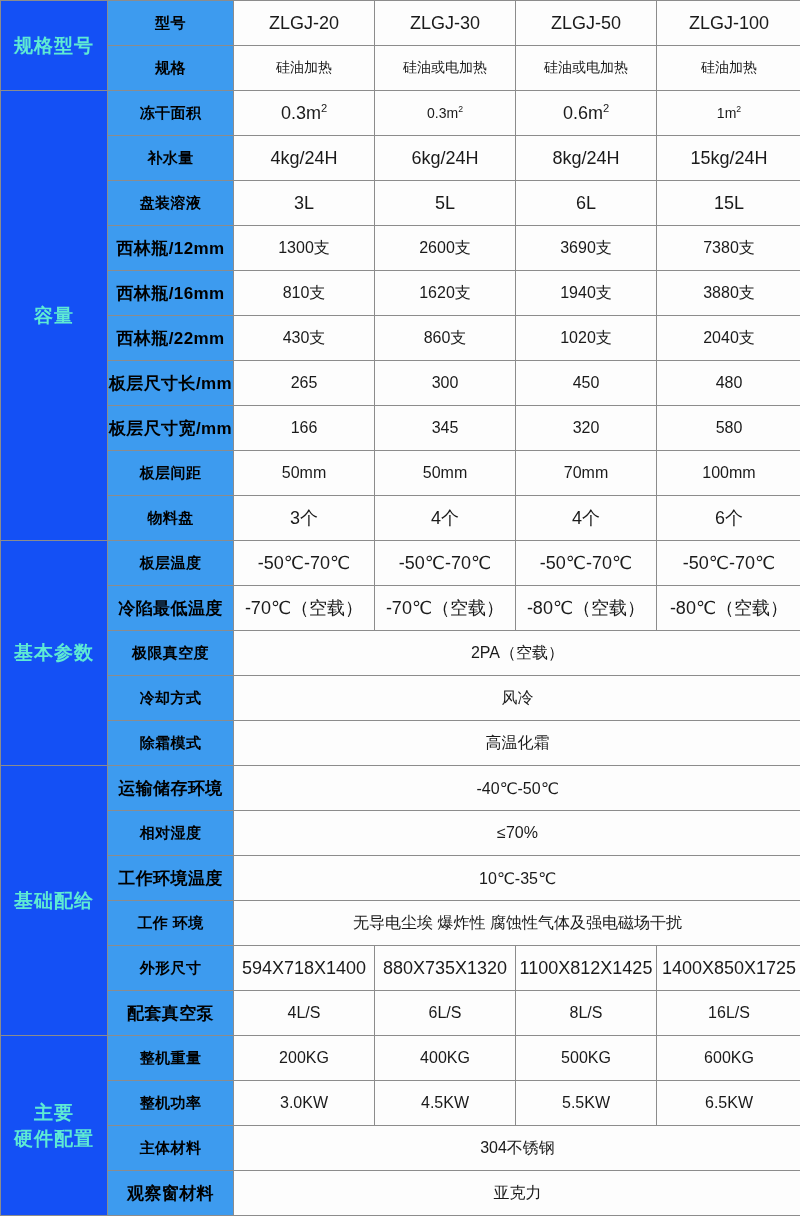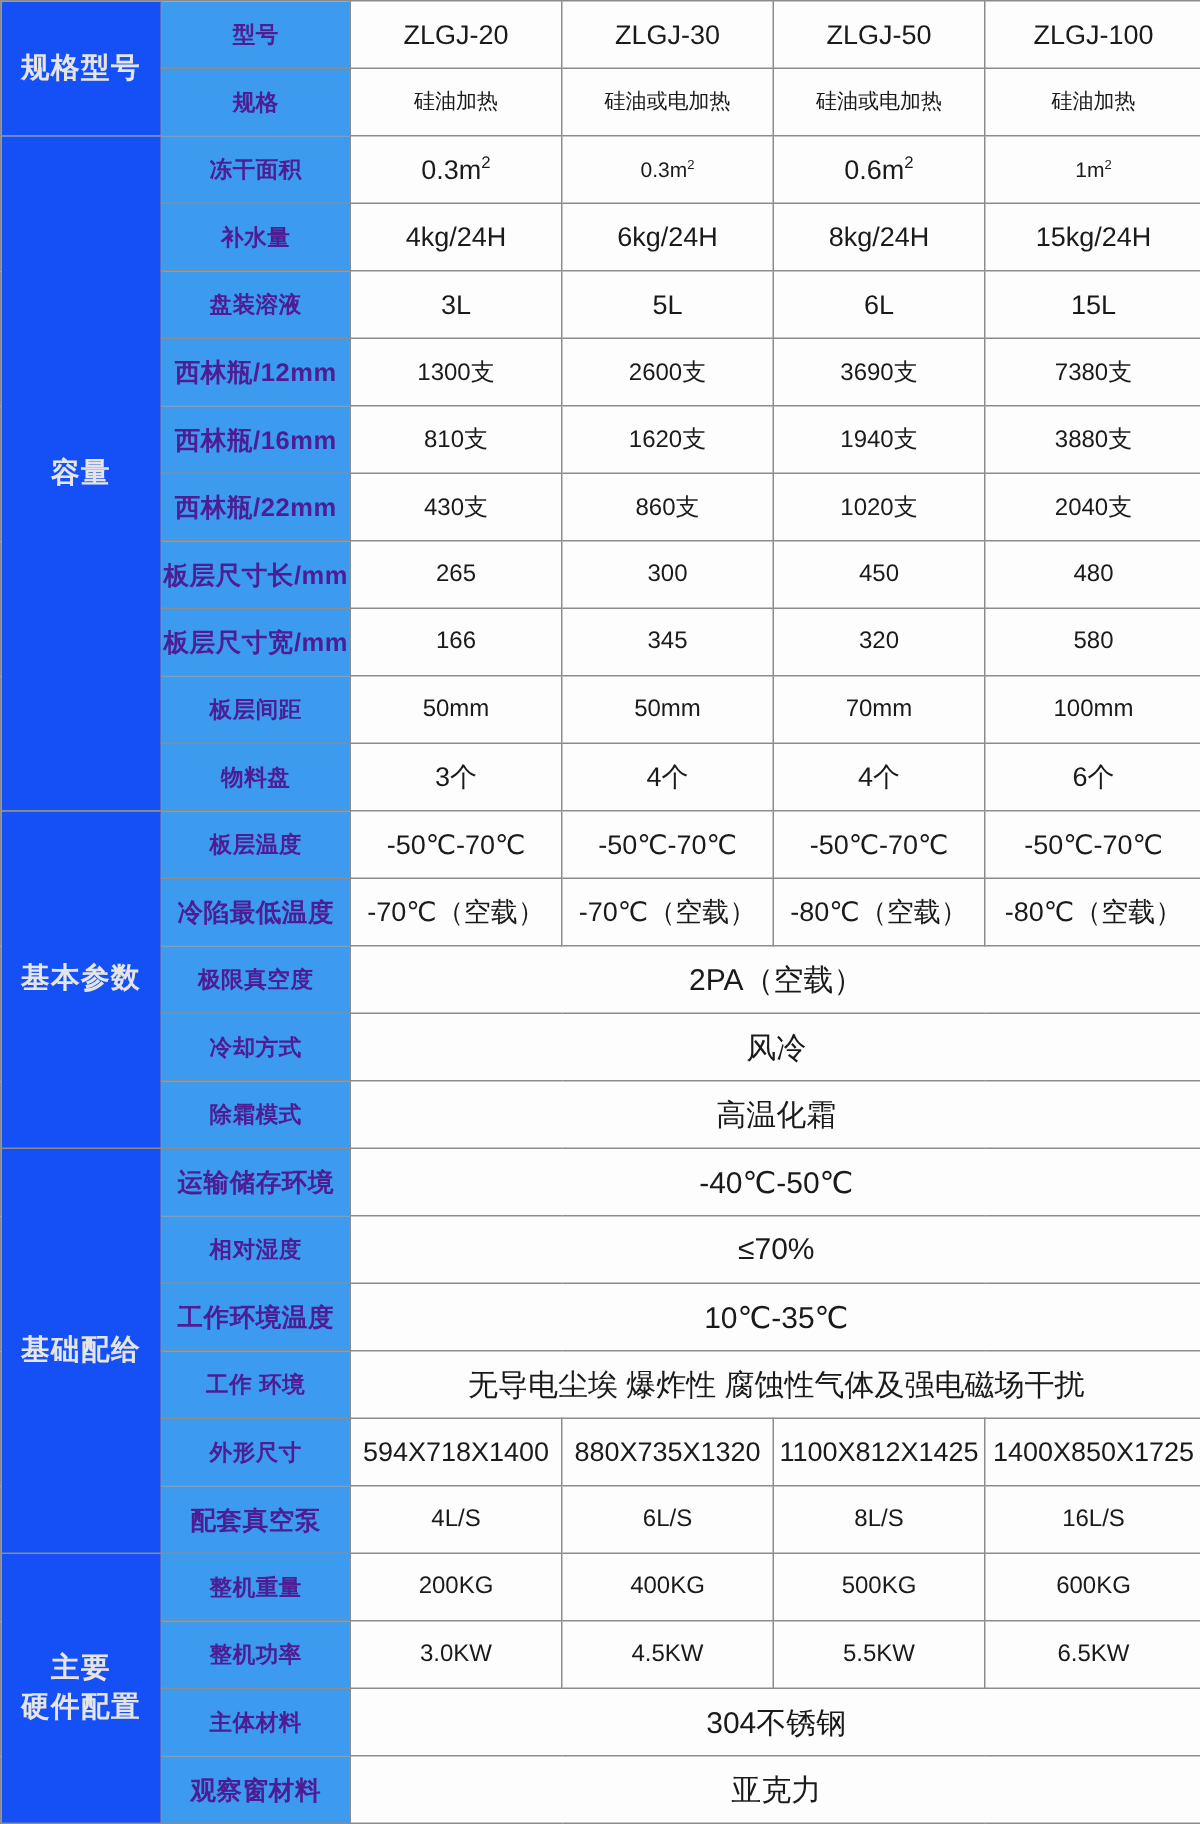--- a/index.html
+++ b/index.html
@@ -28,53 +28,53 @@
     padding: 0;
     text-align: center;
     vertical-align: middle;
     height: 45px;
     box-sizing: border-box;
   }
 
   
   td.group {
     background: #1450F5;
-    color: #e5e5e5;
+    color: #5eead4;
     font-weight: bold;
     font-size: 19px;
     letter-spacing: 1px;
     border-color: #1140cf;
     line-height: 1.35;
   }
   td.group .gl { display: block; }
 
   
   td.label {
     background: #3D9BEF;
-    color: #4c1d95;
+    color: #000000;
     font-weight: bold;
     font-size: 15px;
     border-color: #2d7fd0;
     letter-spacing: 0.4px;
     white-space: nowrap;
   }
   td.label.small { font-size: 17px; }
 
   
   td.val {
     background: #fdfdfd;
     color: #1a1a1a;
     font-size: 16px;
     border-color: #9a9a9a;
     white-space: nowrap;
   }
   td.val.big   { font-size: 18px; font-weight: 400; }
   td.val.small { font-size: 14px; }
   td.val.xsmall{ font-size: 18px; }
-  td.val.wide  { font-size: 20px; }
+  td.val.wide  { font-size: 16px; }
 
   sup { font-size: 0.62em; vertical-align: super; line-height: 0; }
 </style>
 </head>
 <body>
 
 <table id="spec-table">
   <colgroup>
     <col class="c-group">
       <col class="c-label">

